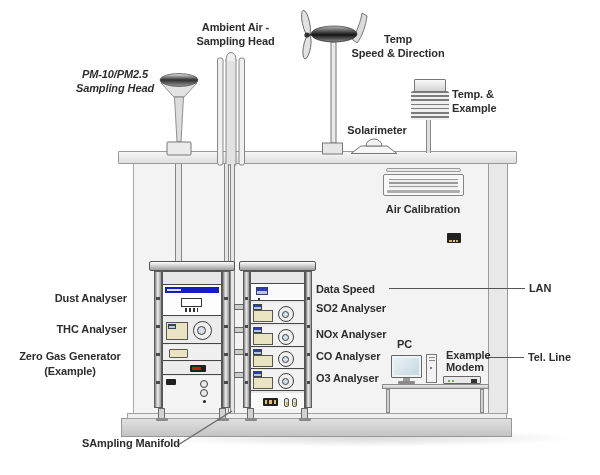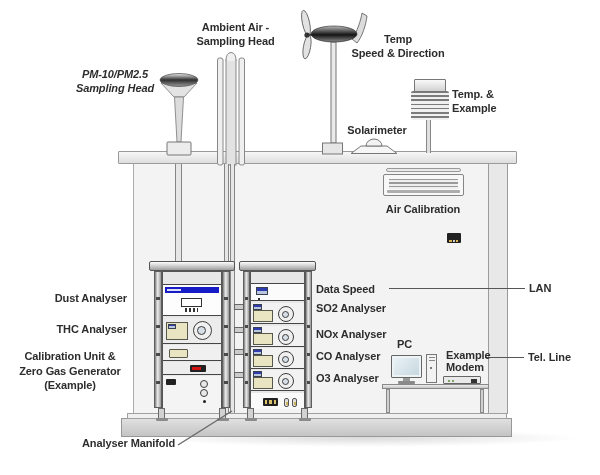--- a/index.html
+++ b/index.html
@@ -238,21 +238,20 @@
     </div>
     <div class="leg" style="left:8px;top:147px;"></div>
     <div class="leg" style="left:62px;top:147px;"></div>
     <div class="foot" style="left:6px;top:157px;"></div>
     <div class="foot" style="left:60px;top:157px;"></div>
   </div>
 
   <div class="lbl rgt" style="left:17px;top:292px;width:110px;">Dust Analyser</div>
   <div class="lbl rgt" style="left:17px;top:323px;width:110px;">THC Analyser</div>
   <div class="lbl ctr" style="left:8px;top:349px;width:124px;line-height:14.5px;">
-    <div>Calibration Unit &amp;</div>
     <div>Zero Gas Generator</div>
     <div>(Example)</div>
   </div>
 
   <div class="lbl" style="left:316px;top:283px;">Data Speed</div>
   <div class="lbl" style="left:316px;top:302px;">SO2 Analyser</div>
   <div class="lbl" style="left:316px;top:328px;">NOx Analyser</div>
   <div class="lbl" style="left:316px;top:350px;">CO Analyser</div>
   <div class="lbl" style="left:316px;top:372px;">O3 Analyser</div>
 
@@ -280,15 +279,15 @@
     <div style="position:absolute;left:8px;top:2.5px;width:2px;height:2px;background:#5a8a3a;border-radius:50%;"></div>
     <div style="position:absolute;right:3px;top:2px;width:6px;height:3.5px;background:#333;"></div>
   </div>
   <div class="abs" style="left:382px;top:384px;width:107px;height:5px;background:linear-gradient(#ececec,#c6c6c6);border:1px solid #888;"></div>
   <div class="abs" style="left:386px;top:389px;width:4px;height:24px;background:#d0d0d0;border:1px solid #888;"></div>
   <div class="abs" style="left:480px;top:389px;width:4px;height:24px;background:#d0d0d0;border:1px solid #888;"></div>
 
   <svg class="abs" style="left:172px;top:407px;" width="66" height="42" viewBox="0 0 66 42">
     <line x1="6" y1="38" x2="60" y2="4" stroke="#6a6a6a" stroke-width="1.4"></line>
   </svg>
-  <div class="lbl" style="left:82px;top:437px;">Analyser Manifold</div>
+  <div class="lbl" style="left:82px;top:437px;">SAmpling Manifold</div>
 
 </div>
 
 </body></html>

